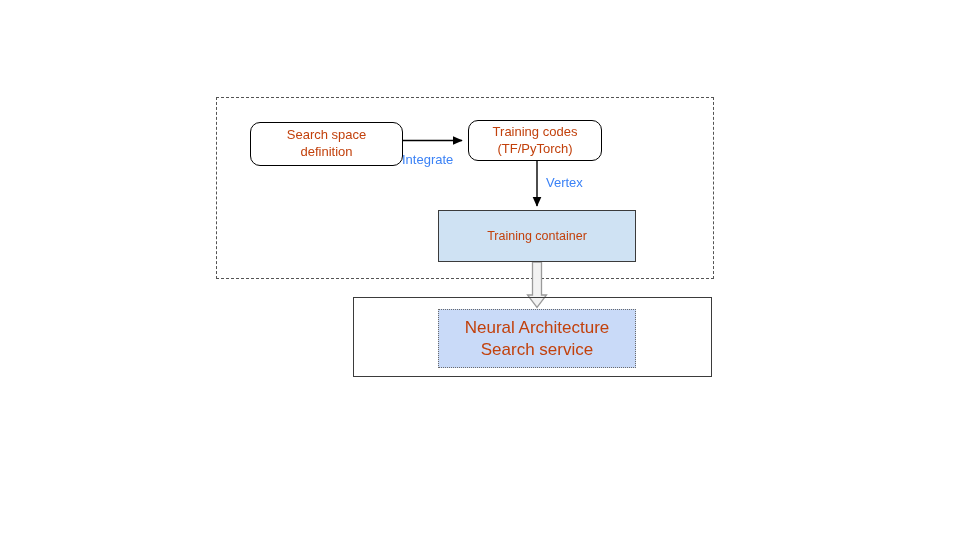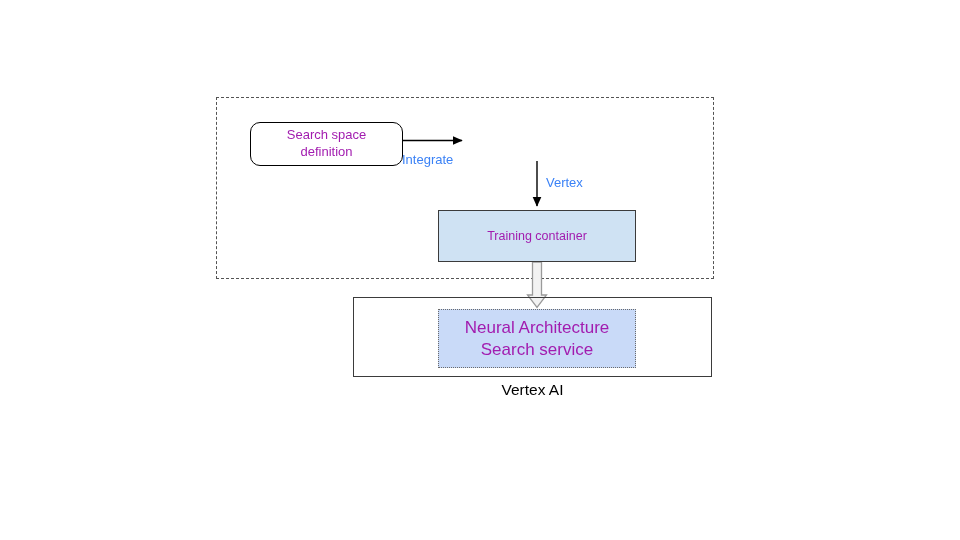--- a/index.html
+++ b/index.html
@@ -26,21 +26,21 @@
 
   .node {
     position: absolute;
     box-sizing: border-box;
     display: flex;
     align-items: center;
     justify-content: center;
     text-align: center;
     line-height: 1.28;
     white-space: pre-line;
-    color: #a21caf;
+    color: #c2410c;
   }
 
   
   .group-dashed {
     position: absolute;
     left: 216px;
     top: 97px;
     width: 498px;
     height: 182px;
     box-sizing: border-box;
@@ -157,25 +157,26 @@
                L 532.5 295
                Z" fill="#f2f2f2" stroke="#9a9a9a" stroke-width="1.3" stroke-linejoin="miter"></path>
     </g>
   </svg>
 
   <div id="vertex-ai-box"></div>
 
   <div class="node box-rounded" id="search-space-box">Search space
 definition</div>
 
+  <div class="node box-rounded" id="training-codes-box">Training codes
+(TF/PyTorch)</div>
 
   <div class="node" id="training-container-box">Training container</div>
 
   <div class="node" id="nas-box">Neural Architecture
 Search service</div>
 
   <div class="edge-label" id="integrate-label">Integrate</div>
 
   <div class="edge-label" id="build-label">Vertex</div>
 
-  <div id="vertex-ai-label">Vertex AI</div>
 
 </div>
 
 </body></html>

